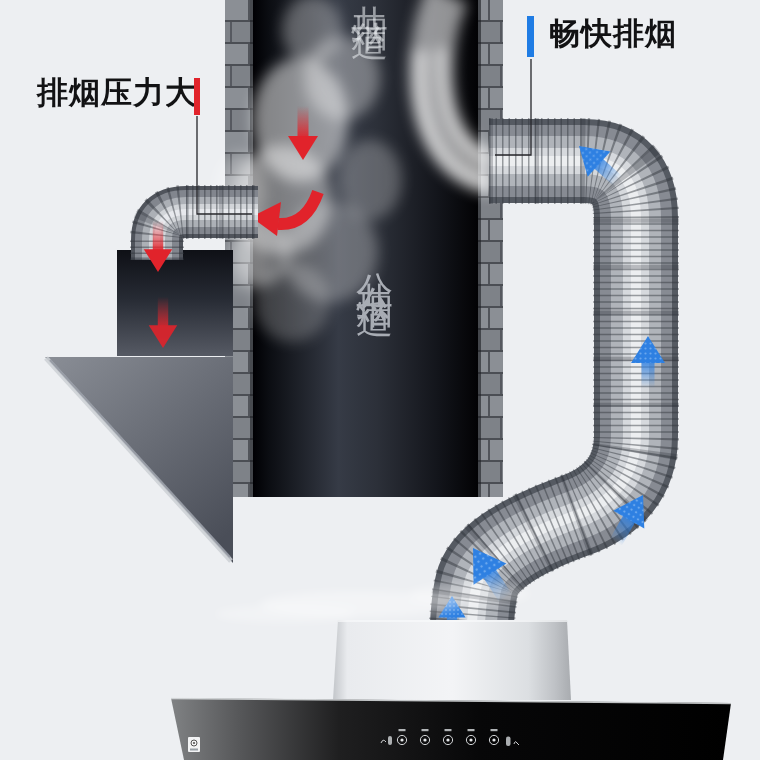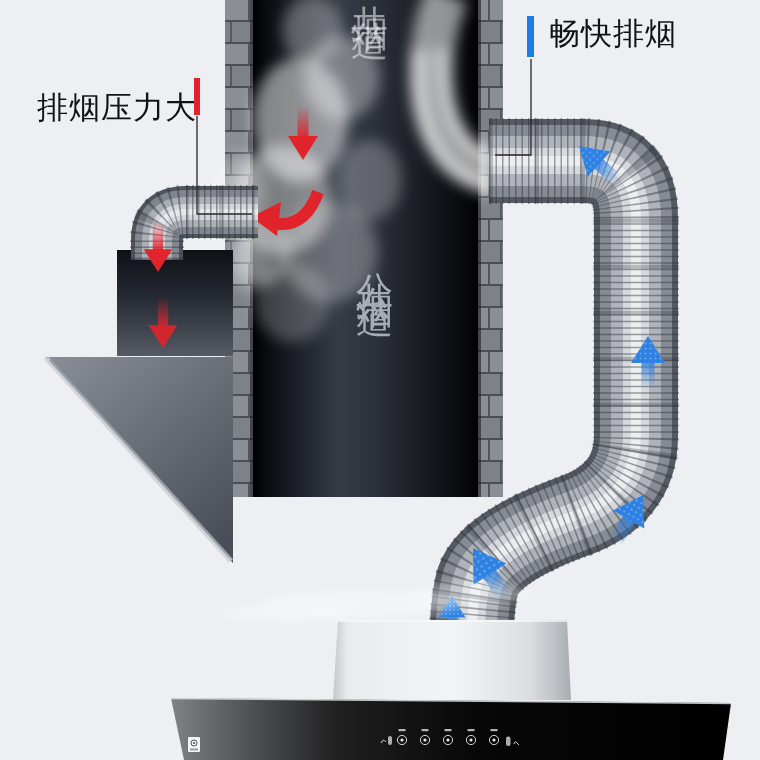--- a/index.html
+++ b/index.html
@@ -3,24 +3,24 @@
 <meta charset="utf-8">
 <style>
   html,body{margin:0;padding:0;}
   body{
     width:760px;height:760px;position:relative;overflow:hidden;
     background:#edeff2;
     font-family:"Liberation Sans","DejaVu Sans",sans-serif;
   }
   #scene{position:absolute;left:0;top:0;width:760px;height:760px;}
   .label{
-    position:absolute;font-weight:normal;color:#121214;
+    position:absolute;font-weight:bold;color:#121214;
     font-size:31px;letter-spacing:1px;white-space:nowrap;z-index:30;
   }
-  #label-left{left:37px;top:72px;margin-top:15px;}
+  #label-left{left:37px;top:72px;}
   #label-right{left:549px;top:13px;}
   .marker{position:absolute;z-index:30;}
   #marker-left{left:194px;top:78px;width:6px;height:37px;background:#e1232b;}
   #marker-right{left:527px;top:16px;width:7px;height:41px;background:#1f7ce4;}
   .vtext{
     position:absolute;writing-mode:vertical-rl;text-orientation:upright;
     white-space:nowrap;z-index:20;
   }
   #chimney-top-text{
     left:344px;top:-24px;font-size:37px;letter-spacing:10px;

